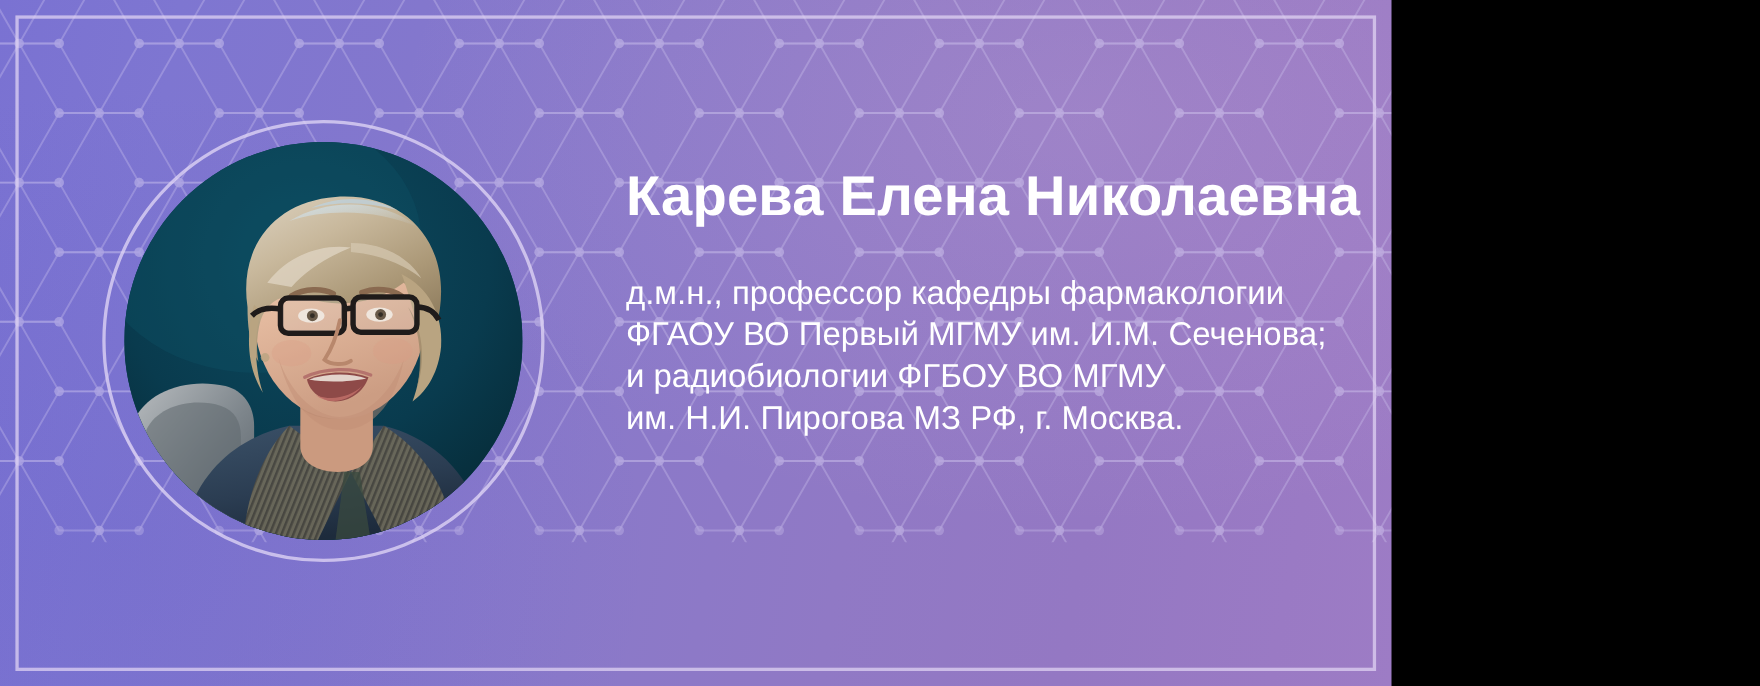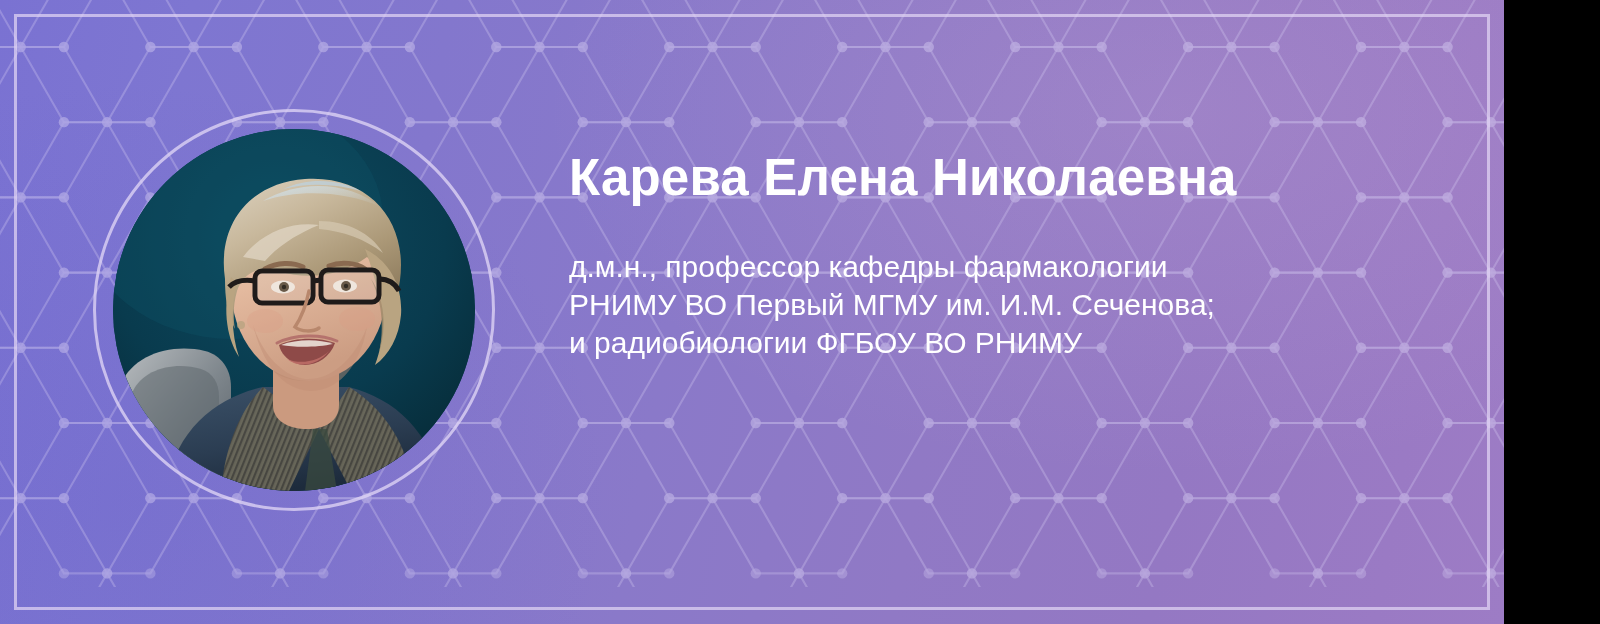--- a/index.html
+++ b/index.html
@@ -2,21 +2,21 @@
 <html><head>
 <meta charset="utf-8">
 <style>
   html, body {
     margin: 0;
     padding: 0;
     background: #000;
   }
   #slide {
     position: relative;
-    width: 1504px;
+    width: 1265px;
     height: 624px;
     overflow: hidden;
     font-family: "Liberation Sans", sans-serif;
     background: linear-gradient(100deg,
         #7a72d2 0%,
         #7e76d1 12%,
         #8377cd 28%,
         #8a79c9 45%,
         #9079c5 62%,
         #9478c3 78%,
@@ -343,18 +343,19 @@
         <circle cx="128" cy="196" r="4" fill="#b9a481" opacity="0.8"></circle>
       </svg>
     </div>
     <div class="portrait-ring"></div>
   </div>
 
   <div class="textblock">
     <h1 class="name">Карева Елена Николаевна</h1>
     <div class="affil">
       <div>д.м.н., профессор кафедры фармакологии</div>
-      <div>РНИМУ ВО Первый МГМУ им. И.М. Сеченова;</div>
-      <div>и радиобиологии ФГБОУ ВО РНИМУ</div>
+      <div>ФГАОУ ВО Первый МГМУ им. И.М. Сеченова;</div>
+      <div>и радиобиологии ФГБОУ ВО МГМУ</div>
+      <div>им. Н.И. Пирогова МЗ РФ, г. Москва.</div>
     </div>
   </div>
 
 </div>
 
 </body></html>

